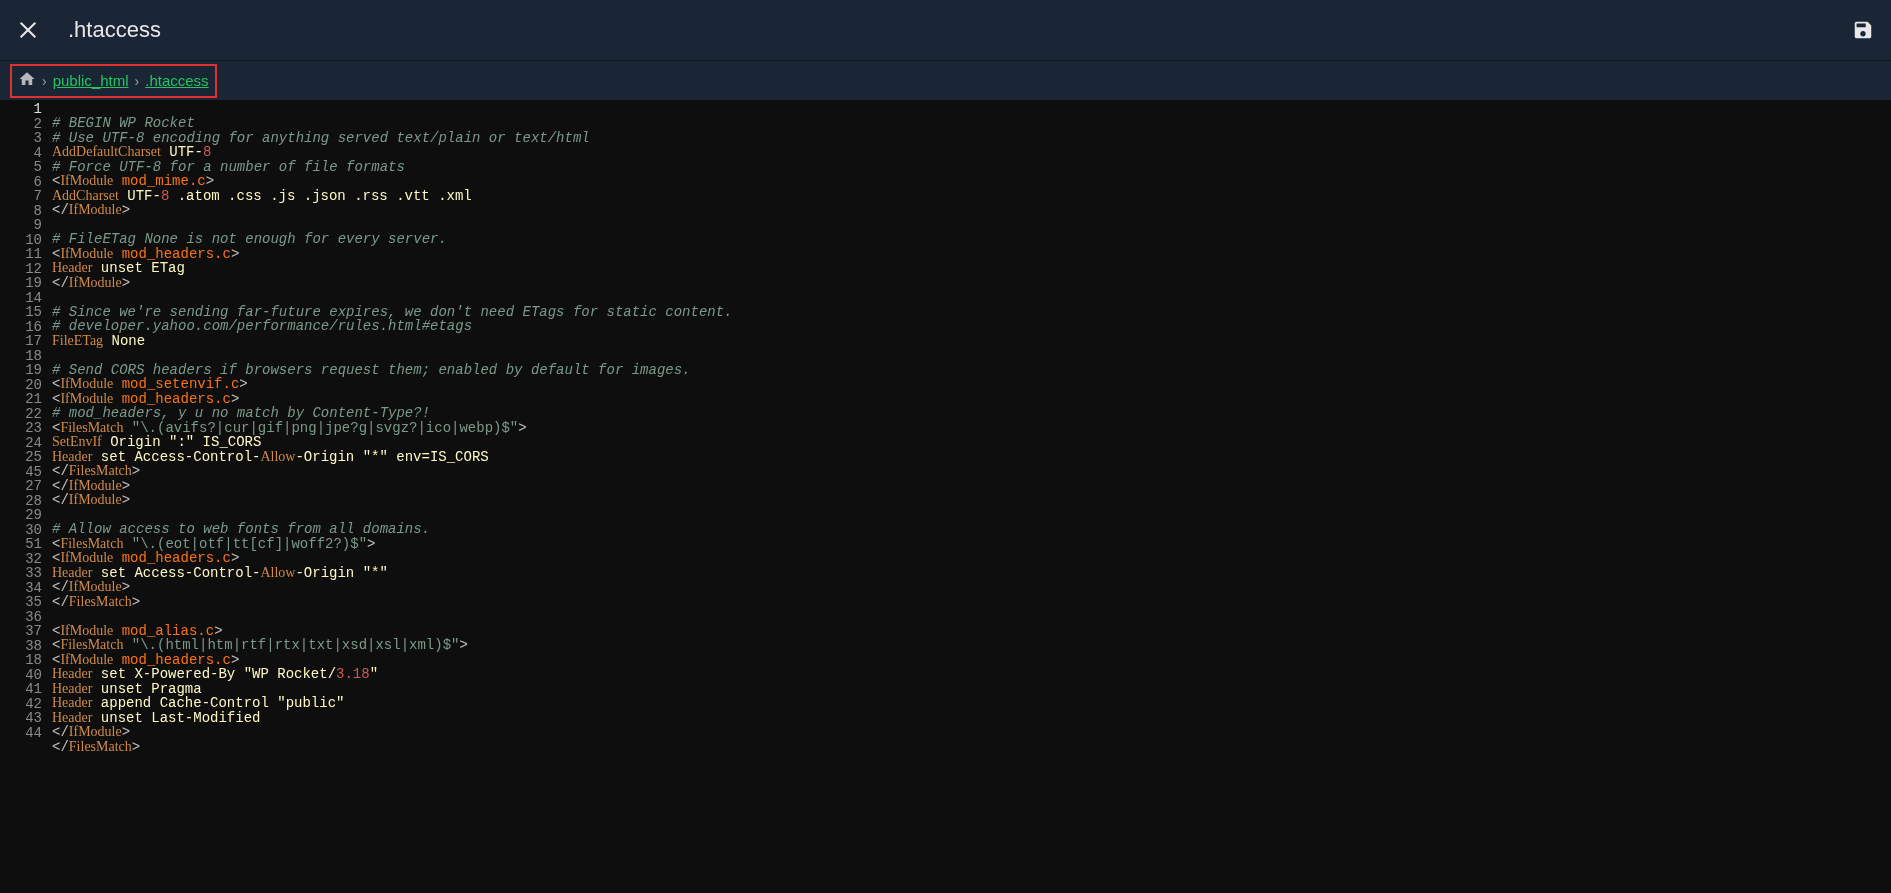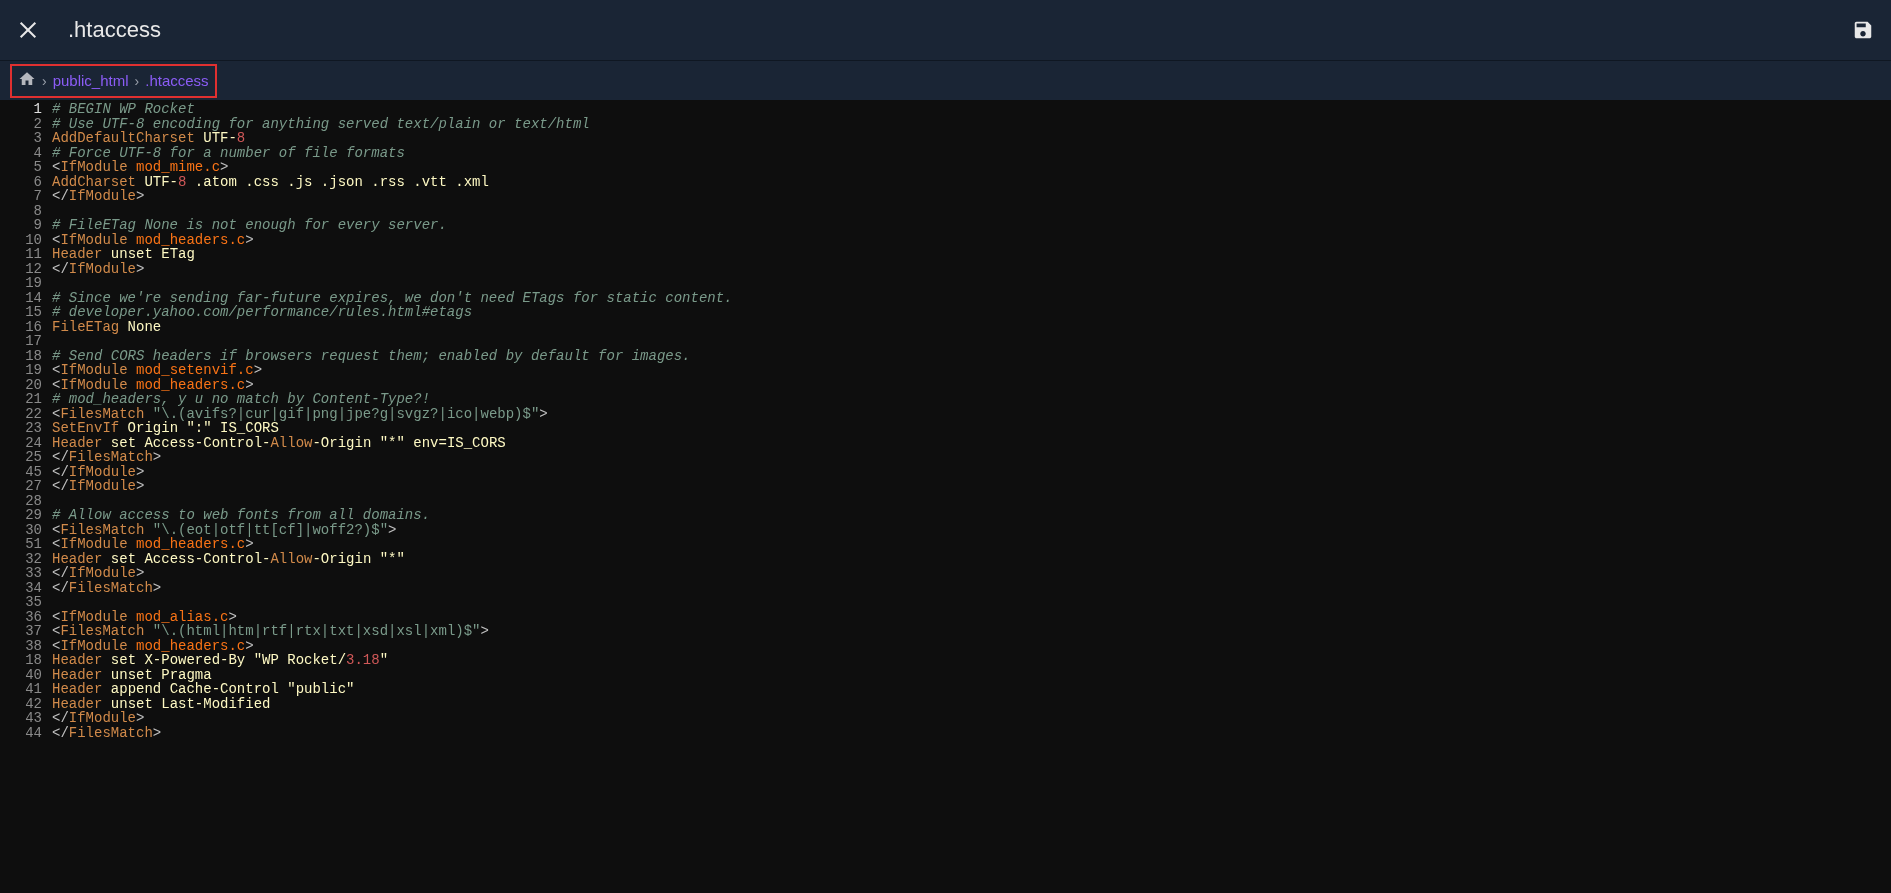--- a/index.html
+++ b/index.html
@@ -45,21 +45,21 @@
 .crumb-highlight {
   border: 2px solid #e03030;
   display: inline-flex;
   align-items: center;
   height: 34px;
   padding: 0 6px;
   gap: 6px;
 }
 .home-icon svg { width: 18px; height: 18px; fill: #b5b7bd; }
 .chev { color: #9aa0ab; font-size: 14px; }
-.crumb-text { color: #8b5cf6; font-size: 15px; }
+.crumb-text { color: #22c55e; font-size: 15px; text-decoration: underline; }
 
 .editor {
   display: flex;
   height: calc(893px - 100px);
   background: #0e0e0e;
   font-family: Consolas, "Courier New", monospace;
   font-size: 14px;
   line-height: 14.5px;
 }
 .gutter {
@@ -69,27 +69,27 @@
   padding-right: 10px;
   padding-top: 2px;
   color: #8a8a8a;
   user-select: none;
   flex-shrink: 0;
 }
 .gutter div { height: 14.5px; }
 .gutter div.active { color: #e0e0e0; }
 .code {
   flex: 1;
-  padding-top: 2px;
+  padding-top: 16px;
   white-space: pre;
   overflow: hidden;
 }
 .code .ln { height: 14.5px; }
 .c { color: #7a9a8a; font-style: italic; }
-.k { color: #d18a4a; }
+.k { color: #d18a4a; font-family: Liberation Serif, serif; }
 .m { color: #f97316; }
 .n { color: #d05858; }
 .punc { color: #c0c0c0; }
 .txt { color: #fef9c3; }
 .s { color: #7a9a8a; }
 </style>
 </head>
 <body>
 
 <div class="titlebar">

